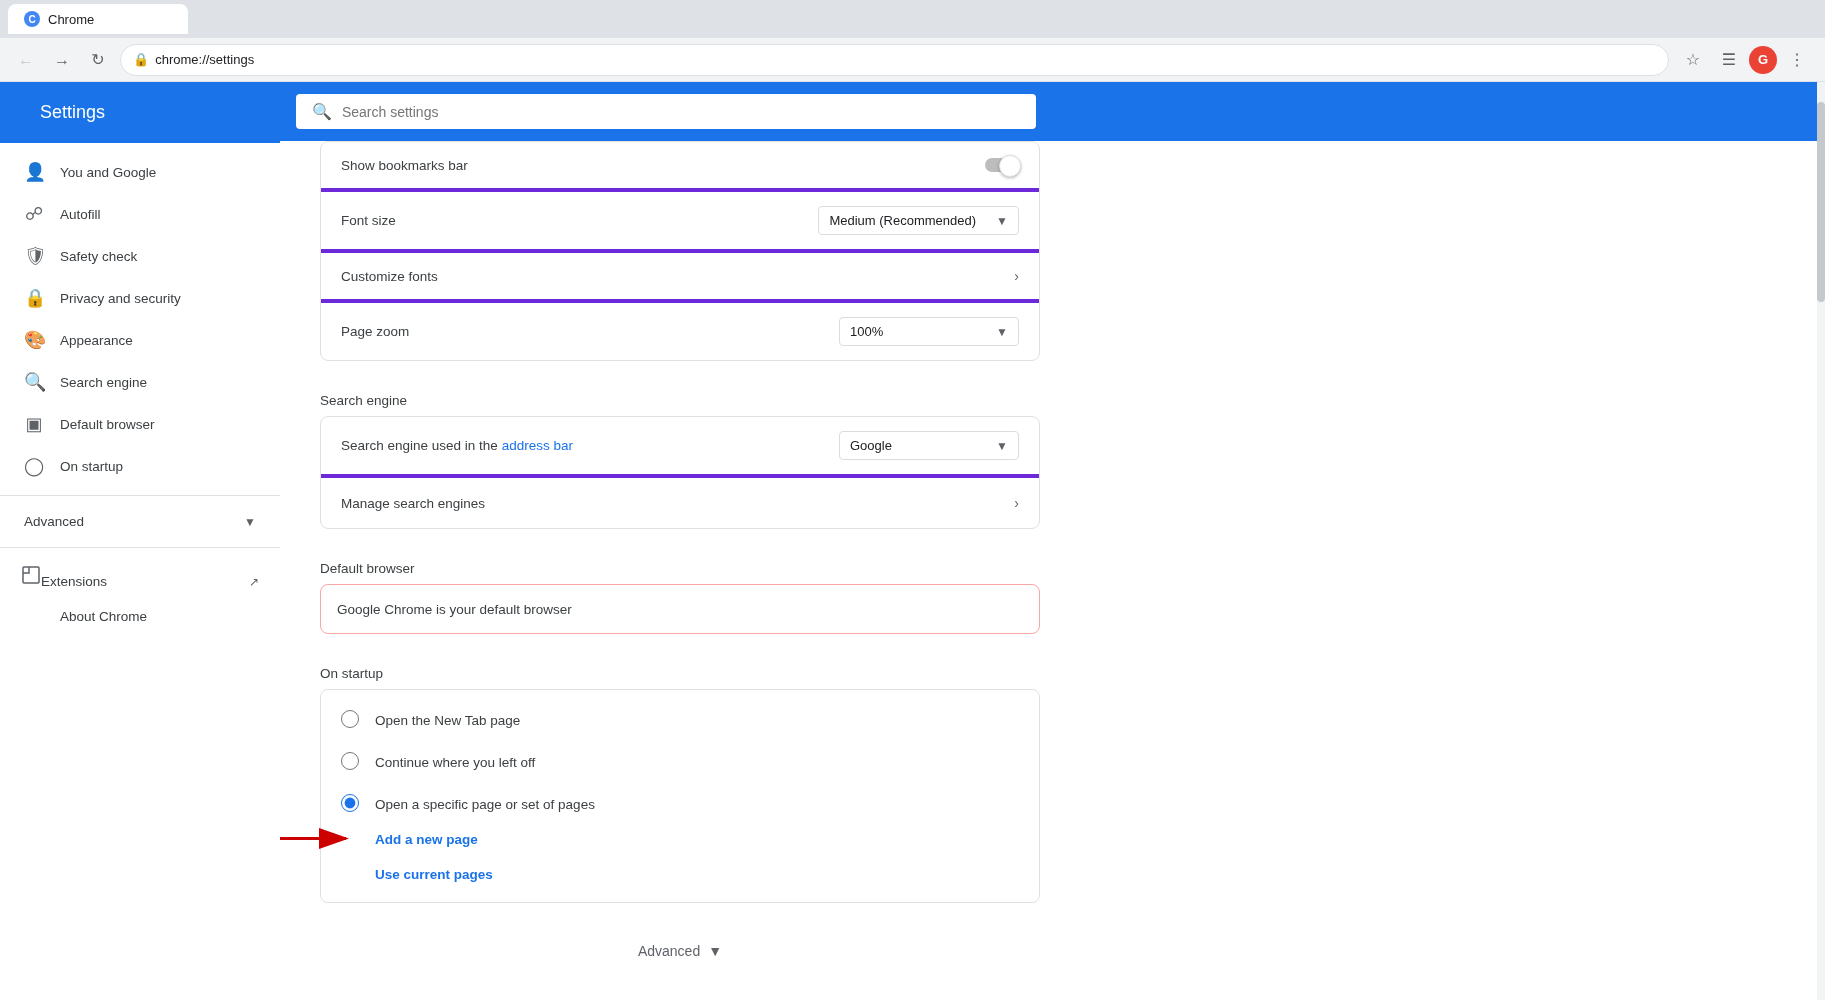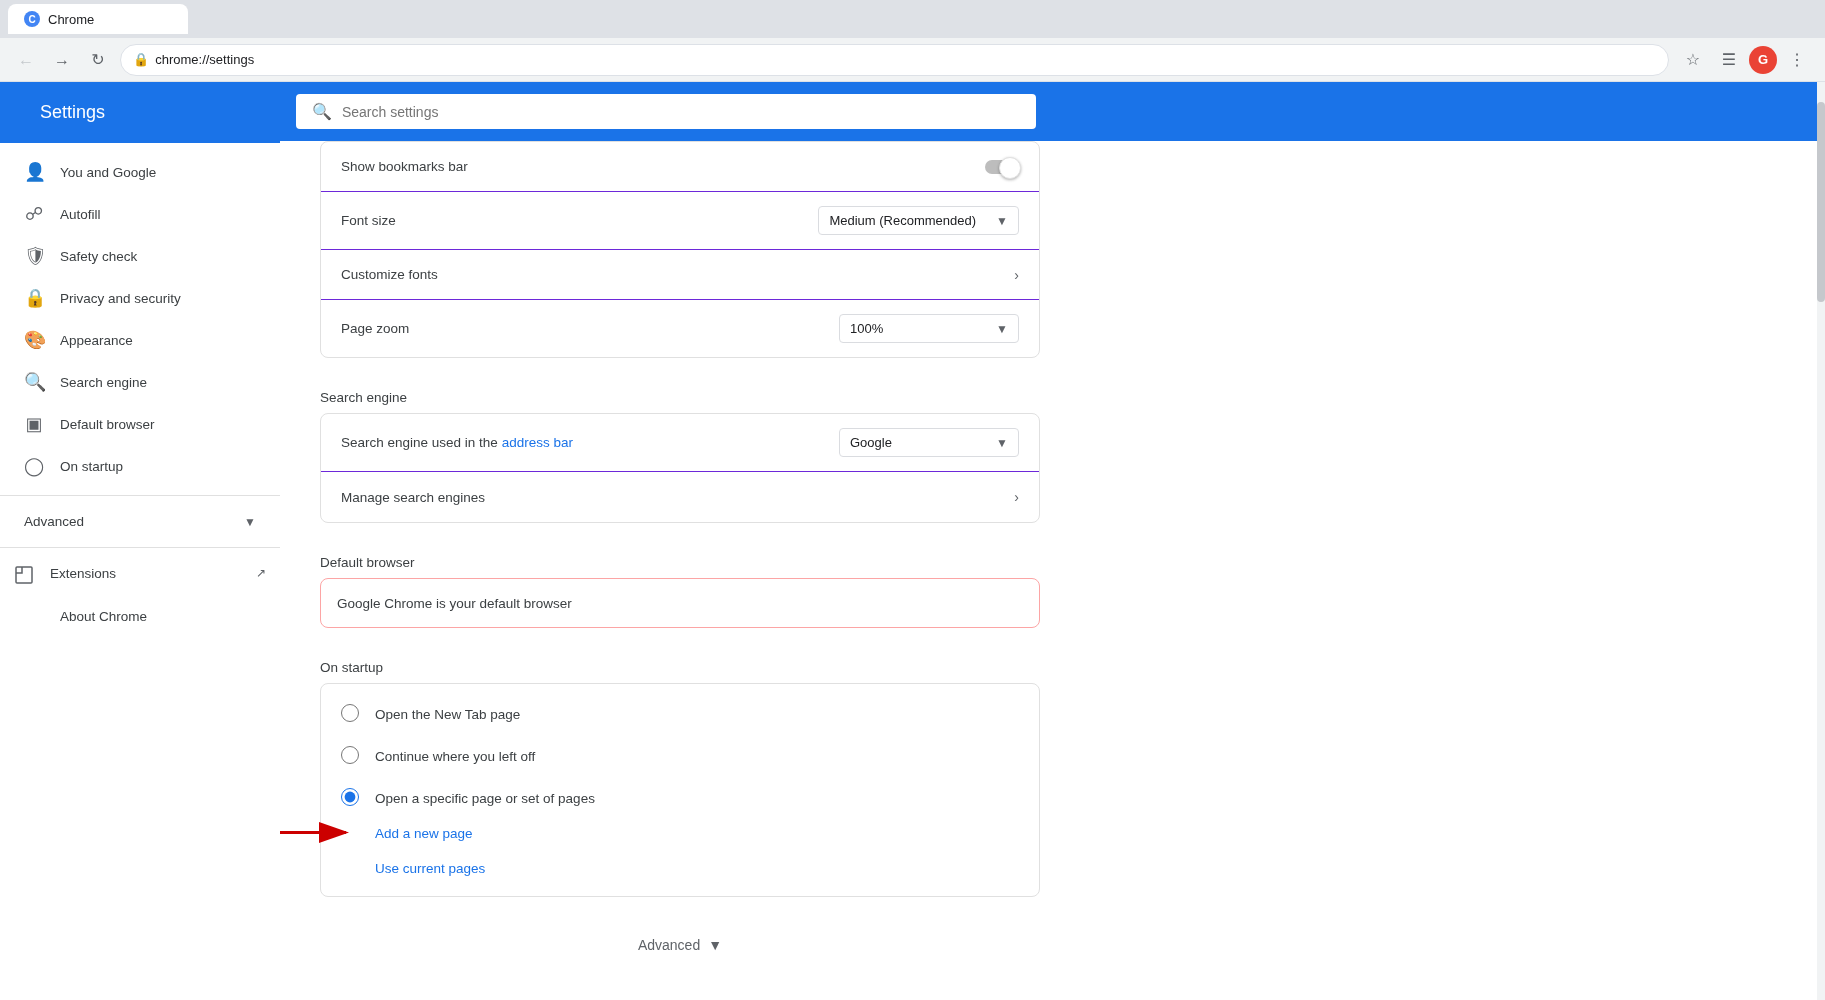--- a/index.html
+++ b/index.html
@@ -233,21 +233,21 @@
       border-radius: 8px;
       margin-bottom: 16px;
       border: 1px solid #e0e0e0;
       overflow: hidden;
     }
 
     .settings-row {
       display: flex;
       align-items: center;
       padding: 14px 20px;
-      border-bottom: 1px solid #6d28d9;
+      border-bottom: 4px solid #6d28d9;
       min-height: 50px;
     }
     .settings-row:last-child { border-bottom: none; }
 
     .settings-row-label {
       flex: 1;
       font-size: 13.5px;
       color: #3c4043;
     }
 
@@ -363,20 +363,21 @@
     }
 
     .link-btn {
       background: none;
       border: none;
       color: #1a73e8;
       font-size: 13.5px;
       cursor: pointer;
       padding: 4px 0;
       text-decoration: none;
+      font-weight: bold;
     }
 
     
     .advanced-section {
       display: flex;
       align-items: center;
       justify-content: center;
       gap: 8px;
       padding: 24px 0;
       cursor: pointer;
@@ -407,23 +408,22 @@
       height: 200px;
       background: #c5c8cc;
       border-radius: 4px;
       position: absolute;
       top: 20px;
     }
 
     
     .extensions-row {
       display: flex;
-      align-items: flex-start;
-      gap: 16px;
-      padding: 10px 14px;
+      align-items: flex-end;
+      padding: 10px 21px;
       cursor: pointer;
       color: #3c4043;
       font-size: 13.5px;
     }
 
     .main-wrapper {
       display: flex;
       flex: 1;
       position: relative;
       overflow: hidden;

